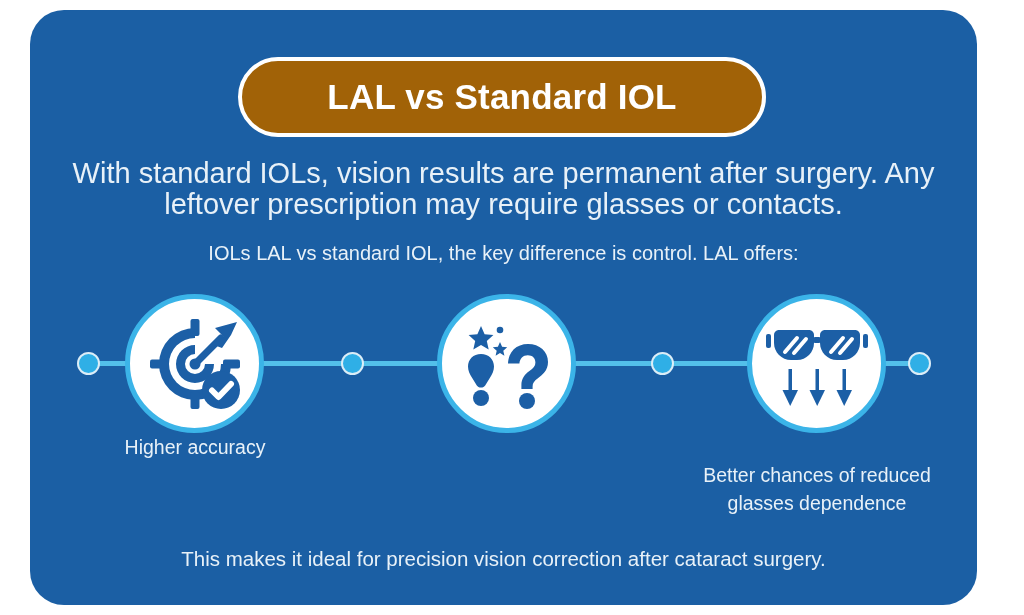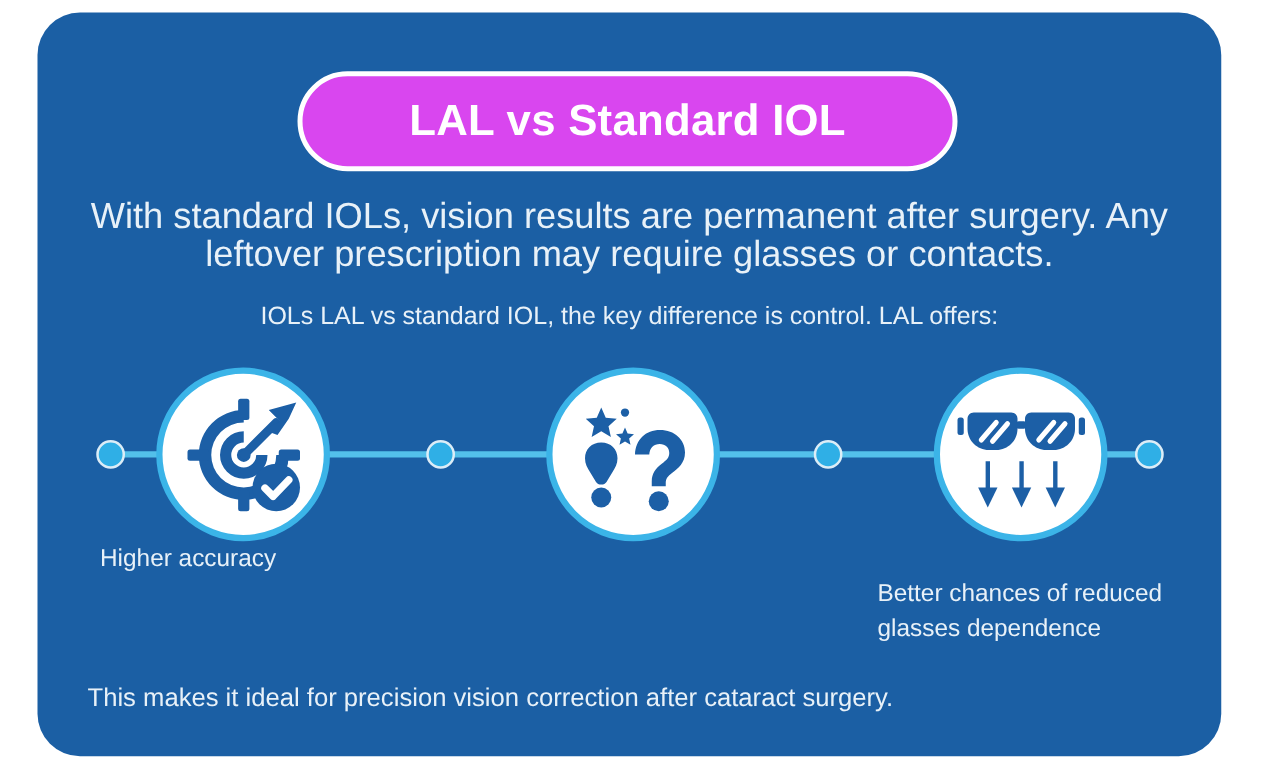--- a/index.html
+++ b/index.html
@@ -22,21 +22,21 @@
     border-radius: 34px;
   }
 
   
   #title-pill {
     position: absolute;
     left: 208px;
     top: 47px;
     width: 528px;
     height: 80px;
-    background: #d946ef;
+    background: #a16207;
     border: 4px solid #ffffff;
     border-radius: 40px;
     display: flex;
     align-items: center;
     justify-content: center;
   }
   #title-pill .title-text {
     color: #ffffff;
     font-size: 35px;
     font-weight: bold;
@@ -110,33 +110,34 @@
   #icon-circle-1 { left: 407px; }
   #icon-circle-2 { left: 717px; }
   .icon-circle svg { display: block; }
 
   
   .step-label {
     position: absolute;
     color: #E8F1F8;
     font-size: 19.5px;
     line-height: 28px;
+    text-align: center;
     width: 230px;
   }
   #step-label-0 { left: 50px;  top: 423px; }
   #step-label-1 { left: 361px; top: 423px; }
   #step-label-2 { left: 672px; top: 423px; margin-top: 28px; }
 
   
   #footer-text {
     position: absolute;
     left: 40px;
     top: 534px;
     width: 867px;
-    text-align: left;
+    text-align: center;
     color: #E8F1F8;
     font-size: 20.5px;
     line-height: 30px;
   }
 </style>
 </head>
 <body>
 
 <div id="infographic-card">
 

